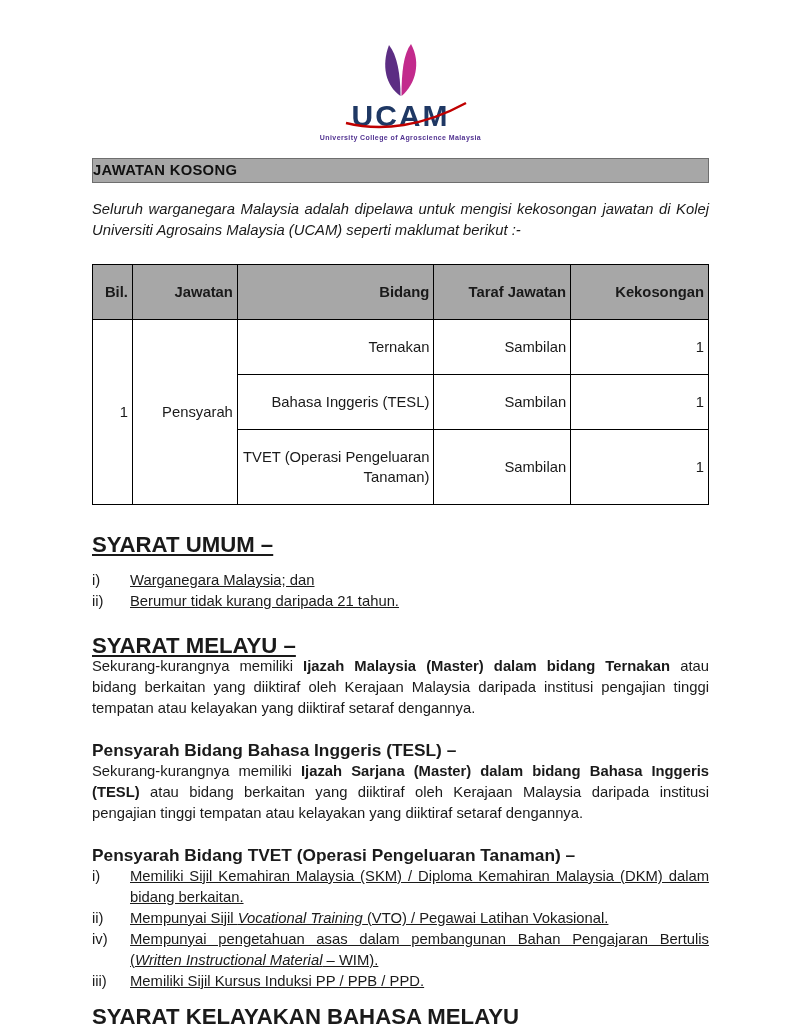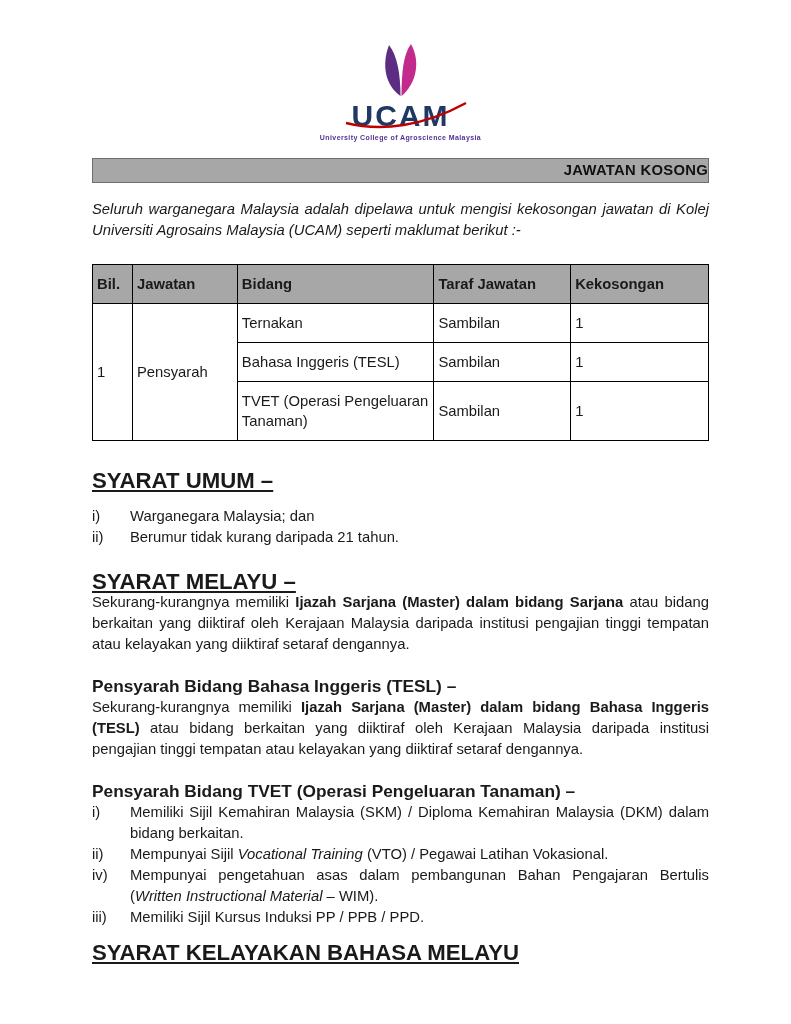--- a/index.html
+++ b/index.html
@@ -21,52 +21,52 @@
   }
   .swoosh { position: absolute; left: -8px; bottom: 1px; pointer-events: none; }
   .tagline {
     font-size: 7px; line-height: 9px; letter-spacing: 0.4px;
     color: #523391; font-weight: bold; margin-top: 1px;
   }
 
   
   .banner {
     background: #a7a7a7; border: 1px solid #6e6e6e;
-    text-align: right; font-weight: bold; letter-spacing: 0.3px;
+    text-align: left; font-weight: bold; letter-spacing: 0.3px;
     padding: 1px 0; color: #111111;
   }
 
   
   .intro { margin-top: 16px; text-align: justify; font-style: italic; }
 
   
   table.vacancy { border-collapse: collapse; width: 100%; margin-top: 23px; }
   table.vacancy th, table.vacancy td {
-    border: 1px solid #000; text-align: left; vertical-align: middle;
-    padding: 9px 4px; line-height: 20px;
+    border: 1px solid #000; text-align: right; vertical-align: middle;
+    padding: 17px 4px; line-height: 20px;
   }
   table.vacancy th { background: #a7a7a7; font-weight: bold; }
   .col-bil { width: 40px; } .col-jawatan { width: 105px; }
   .col-bidang { width: 197px; } .col-taraf { width: 137px; }
   .col-kekosongan { width: 138px; }
 
   
   .section-heading { font-weight: bold; text-decoration: underline; margin-top: 29px; }
   .section-heading.khusus { margin-top: 23px; }
   .section-heading.bm { margin-top: 14px; }
   .sub-heading { font-weight: bold; margin-top: 21px; }
 
   .body-para { text-align: justify; }
 
   
   .list { margin-top: 15px; }
   .list.tight { margin-top: 0; }
   .list-row { display: flex; }
   .list-num { flex: 0 0 38px; }
-  .list-text { flex: 1; text-align: justify; }
+  .list-text { flex: 1; text-align: justify; text-decoration: underline; }
   em { font-style: italic; }
 </style>
 </head>
 <body>
 
 <div class="page">
 
   <header class="logo-block">
     <svg class="logo-flower" width="46" height="56" viewBox="0 0 46 56">
       <path d="M22.5,54 C8,44 3,24 11,3 C19,13 22.5,32 22.5,54 Z" fill="#5c2d83"></path>
@@ -132,21 +132,21 @@
       <span class="list-text">Warganegara Malaysia; dan</span>
     </div>
     <div class="list-row">
       <span class="list-num">ii)</span>
       <span class="list-text">Berumur tidak kurang daripada 21 tahun.</span>
     </div>
   </div>
 
   <h2 class="section-heading khusus">SYARAT MELAYU –</h2>
 
-  <p class="body-para"><span>Sekurang-kurangnya memiliki </span><strong>Ijazah Sarjana (Master) dalam bidang Sarjana</strong><span> atau bidang berkaitan yang diiktiraf oleh Kerajaan Malaysia daripada institusi pengajian tinggi tempatan atau kelayakan yang diiktiraf setaraf dengannya.</span></p>
+  <p class="body-para"><span>Sekurang-kurangnya memiliki </span><strong>Ijazah Malaysia (Master) dalam bidang Ternakan</strong><span> atau bidang berkaitan yang diiktiraf oleh Kerajaan Malaysia daripada institusi pengajian tinggi tempatan atau kelayakan yang diiktiraf setaraf dengannya.</span></p>
 
   <h3 class="sub-heading">Pensyarah Bidang Bahasa Inggeris (TESL) –</h3>
   <p class="body-para"><span>Sekurang-kurangnya memiliki </span><strong>Ijazah Sarjana (Master) dalam bidang Bahasa Inggeris (TESL)</strong><span> atau bidang berkaitan yang diiktiraf oleh Kerajaan Malaysia daripada institusi pengajian tinggi tempatan atau kelayakan yang diiktiraf setaraf dengannya.</span></p>
 
   <h3 class="sub-heading">Pensyarah Bidang TVET (Operasi Pengeluaran Tanaman) –</h3>
   <div class="list tight">
     <div class="list-row">
       <span class="list-num">i)</span>
       <span class="list-text"><span>Memiliki Sijil Kemahiran Malaysia (SKM) / Diploma Kemahiran Malaysia (DKM) dalam bidang berkaitan.</span><em></em><span></span></span>
     </div>

